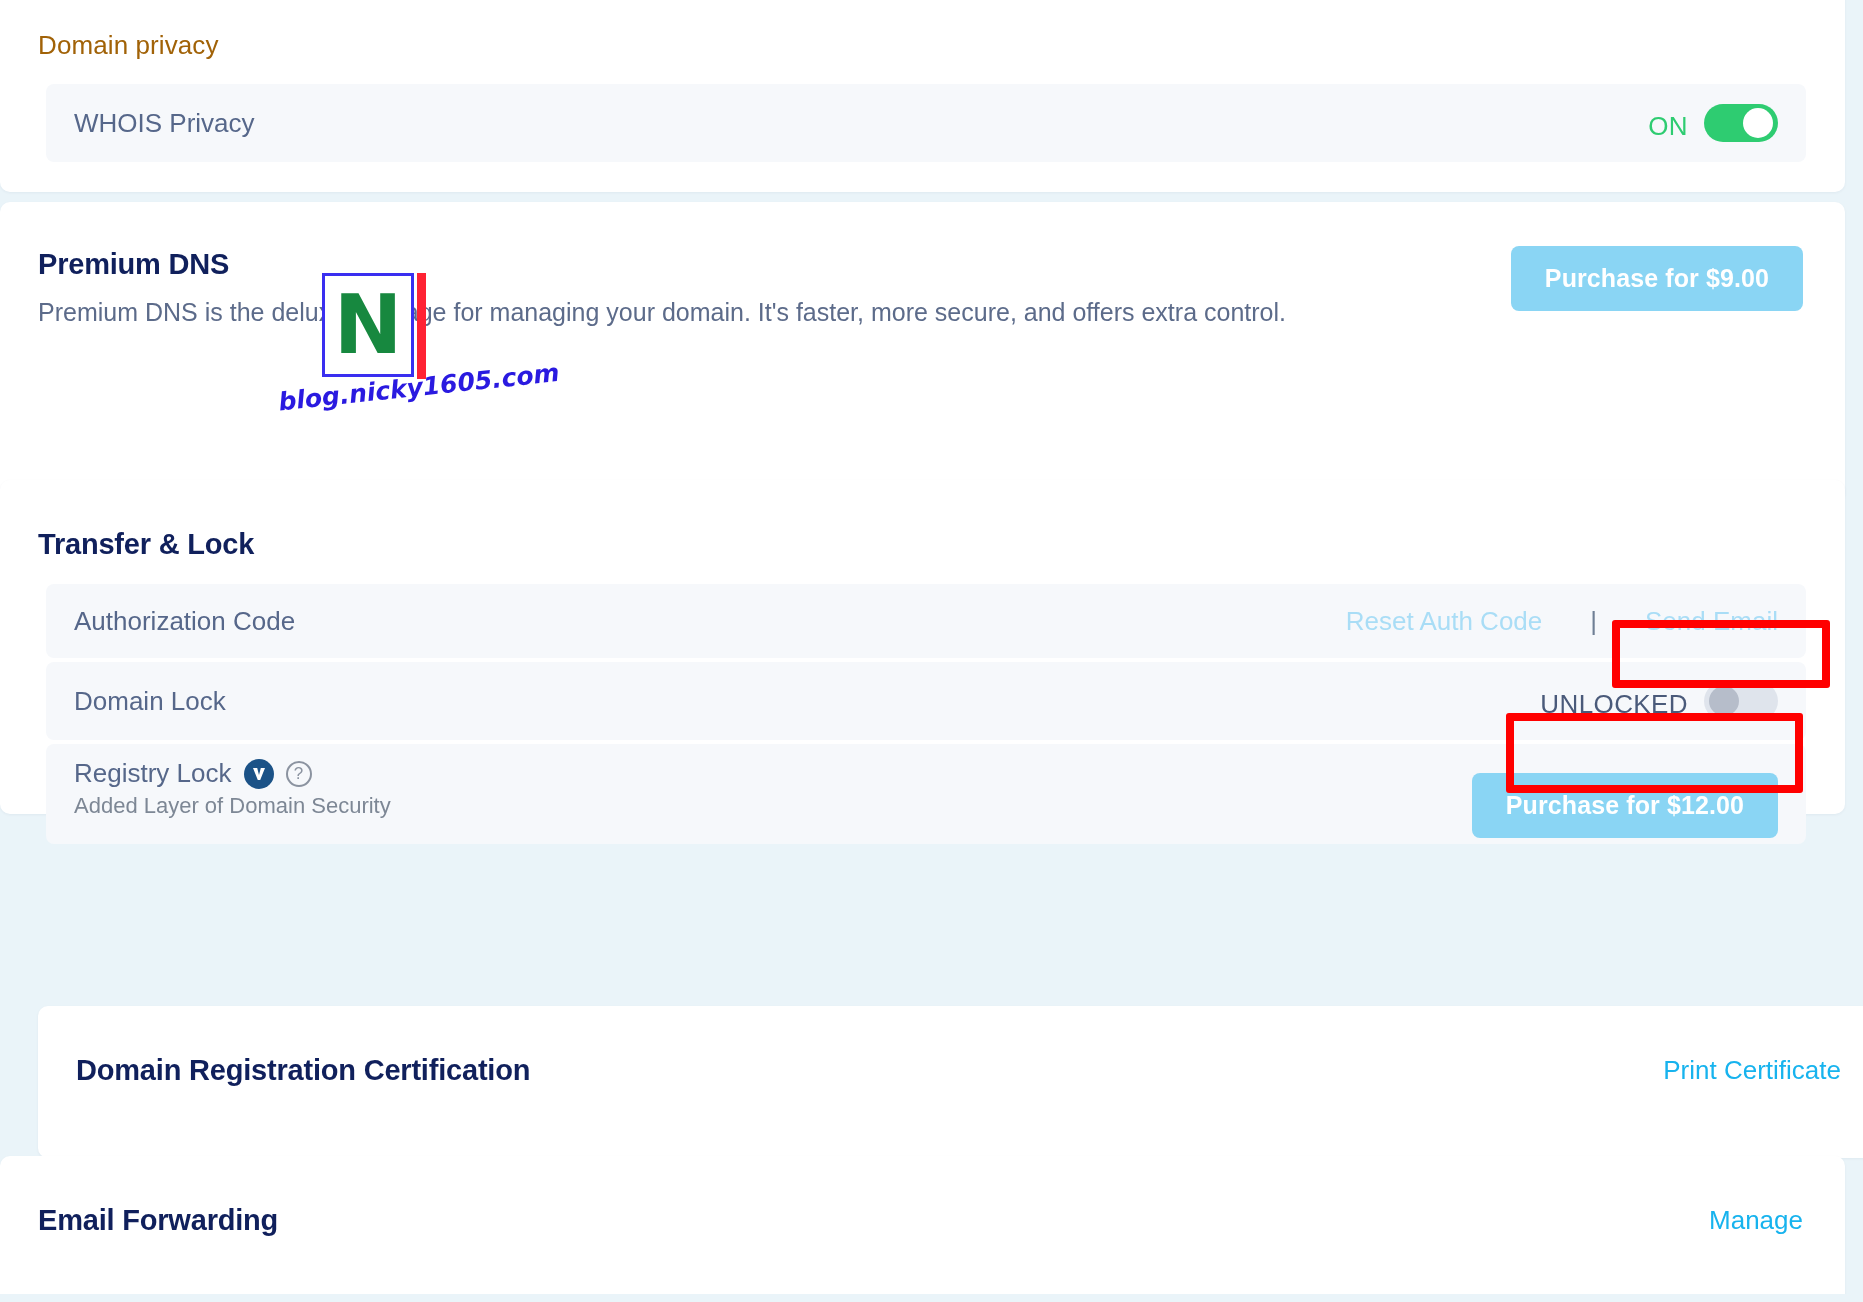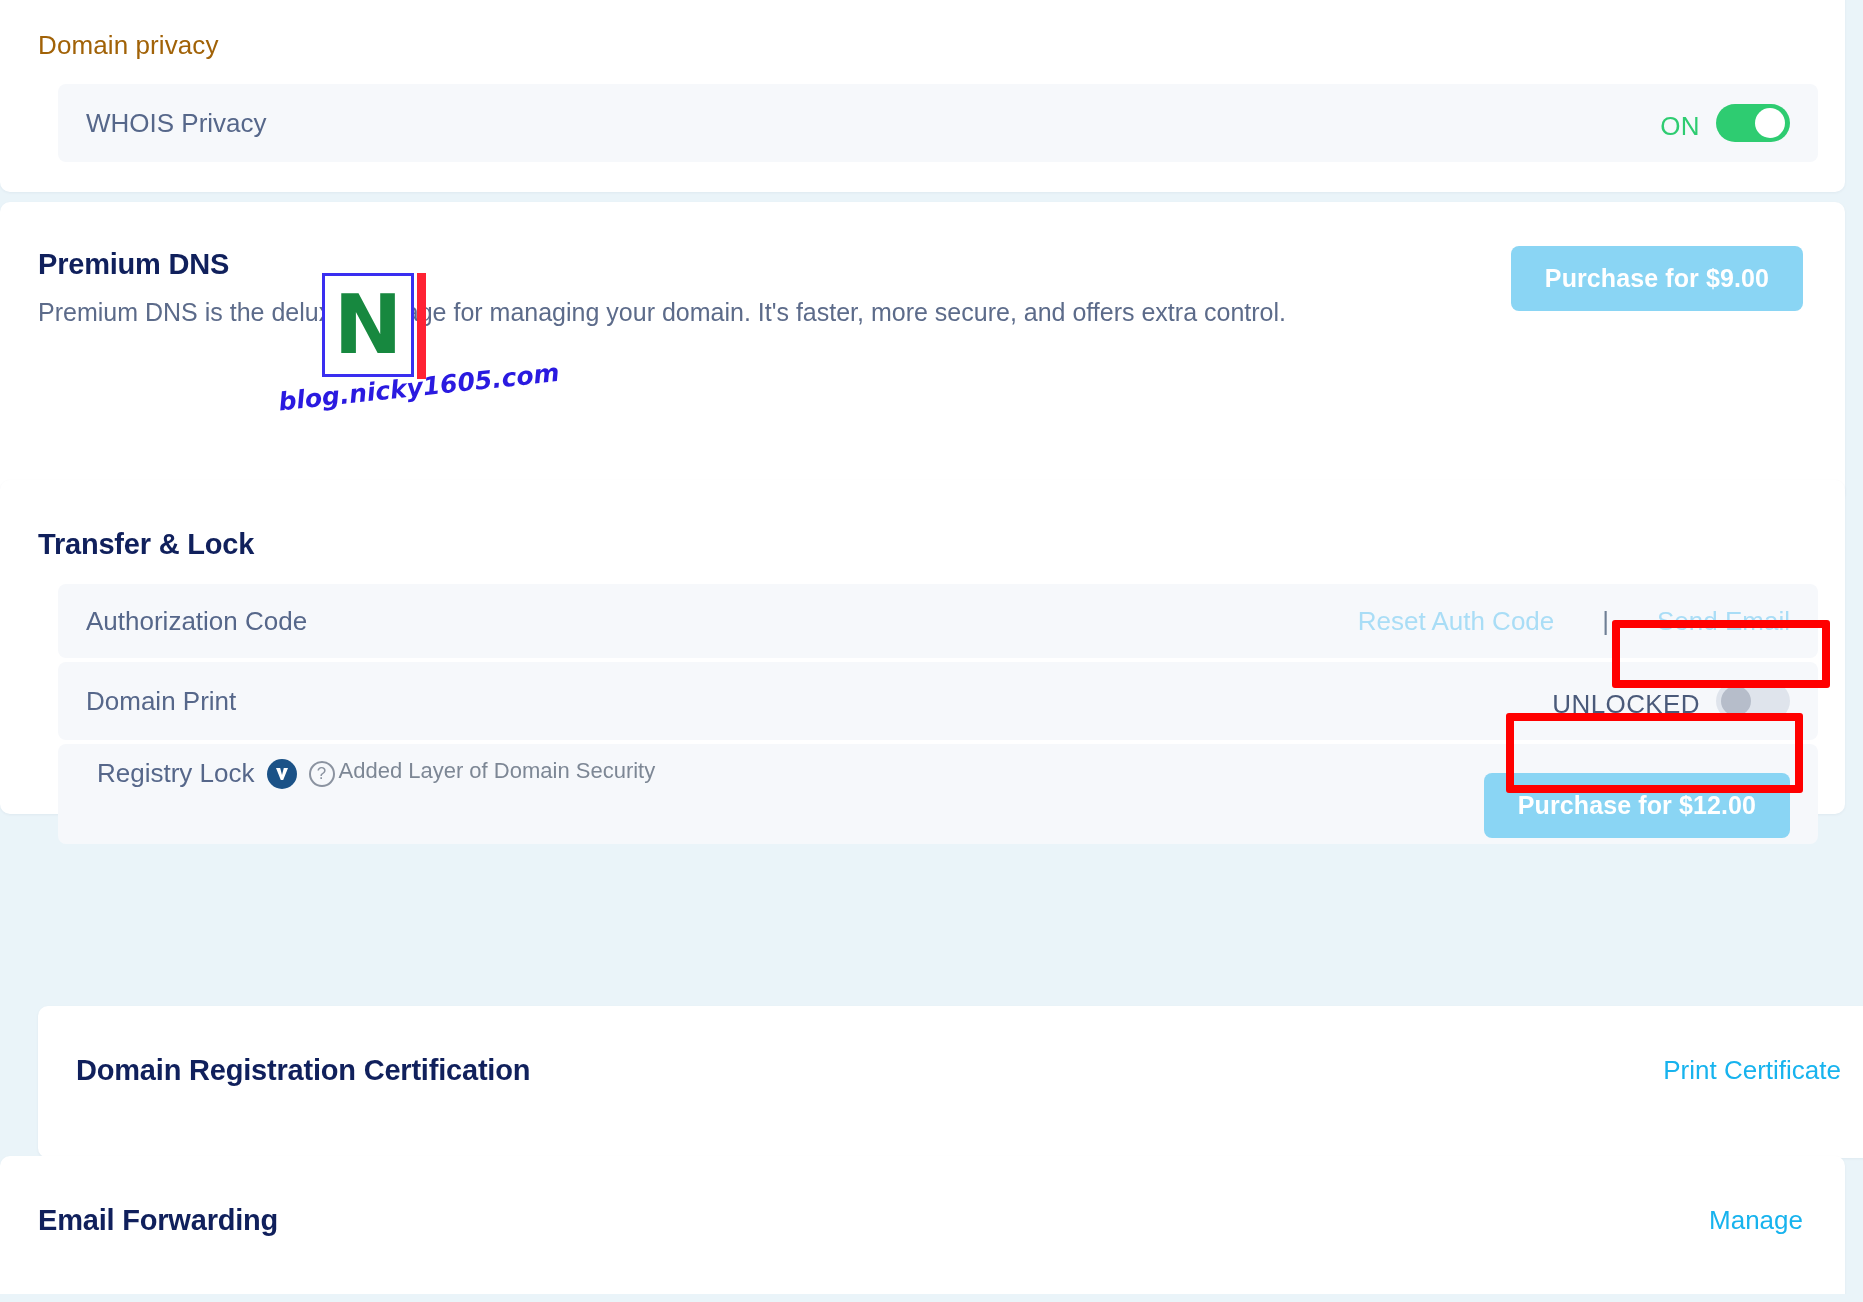--- a/index.html
+++ b/index.html
@@ -49,21 +49,21 @@
   .section-title {
     color: #10205c;
     font-size: 29px;
     font-weight: bold;
     letter-spacing: -.2px;
   }
 
   
   .row {
     position: absolute;
-    left: 58px;
+    left: 46px;
     width: 1760px;
     background: #f6f8fb;
     border-radius: 8px;
     display: flex;
     align-items: center;
     padding: 0 28px;
   }
 
   .row-label {
     color: #56678a;
@@ -160,21 +160,21 @@
     top: 44px;
   }
 
   
   .tl-title { position: absolute; left: 38px; top: 48px; }
 
   .row-auth     { top: 104px; height: 74px; gap: 40px; }
   .row-lock     { top: 182px; height: 78px; }
   .row-registry { top: 264px; height: 100px; align-items: flex-start; padding-top: 14px; }
 
-  .registry-text-block { display: flex; flex-direction: row; gap: 4px; margin-left: 11px; }
+  .registry-text-block { display: flex; flex-direction: column; gap: 4px; }
   .registry-line1 {
     display: flex;
     align-items: center;
     gap: 12px;
     color: #56678a;
     font-size: 26px;
   }
   .registry-sub {
     color: #7d8795;
     font-size: 22px;
@@ -312,21 +312,21 @@
 
     <div class="row row-auth">
       <span class="row-label">Authorization Code</span>
       <span class="spacer"></span>
       <a class="link-faint" href="#">Reset Auth Code</a>
       <span class="link-sep">|</span>
       <a class="link-faint" href="#">Send Email</a>
     </div>
 
     <div class="row row-lock">
-      <span class="row-label">Domain Print</span>
+      <span class="row-label">Domain Lock</span>
       <span class="spacer"></span>
       <span class="toggle-wrap">
         <span class="toggle-state off">UNLOCKED</span>
         <span class="switch off">
           <span class="knob"></span>
         </span>
       </span>
     </div>
 
     <div class="row row-registry">

